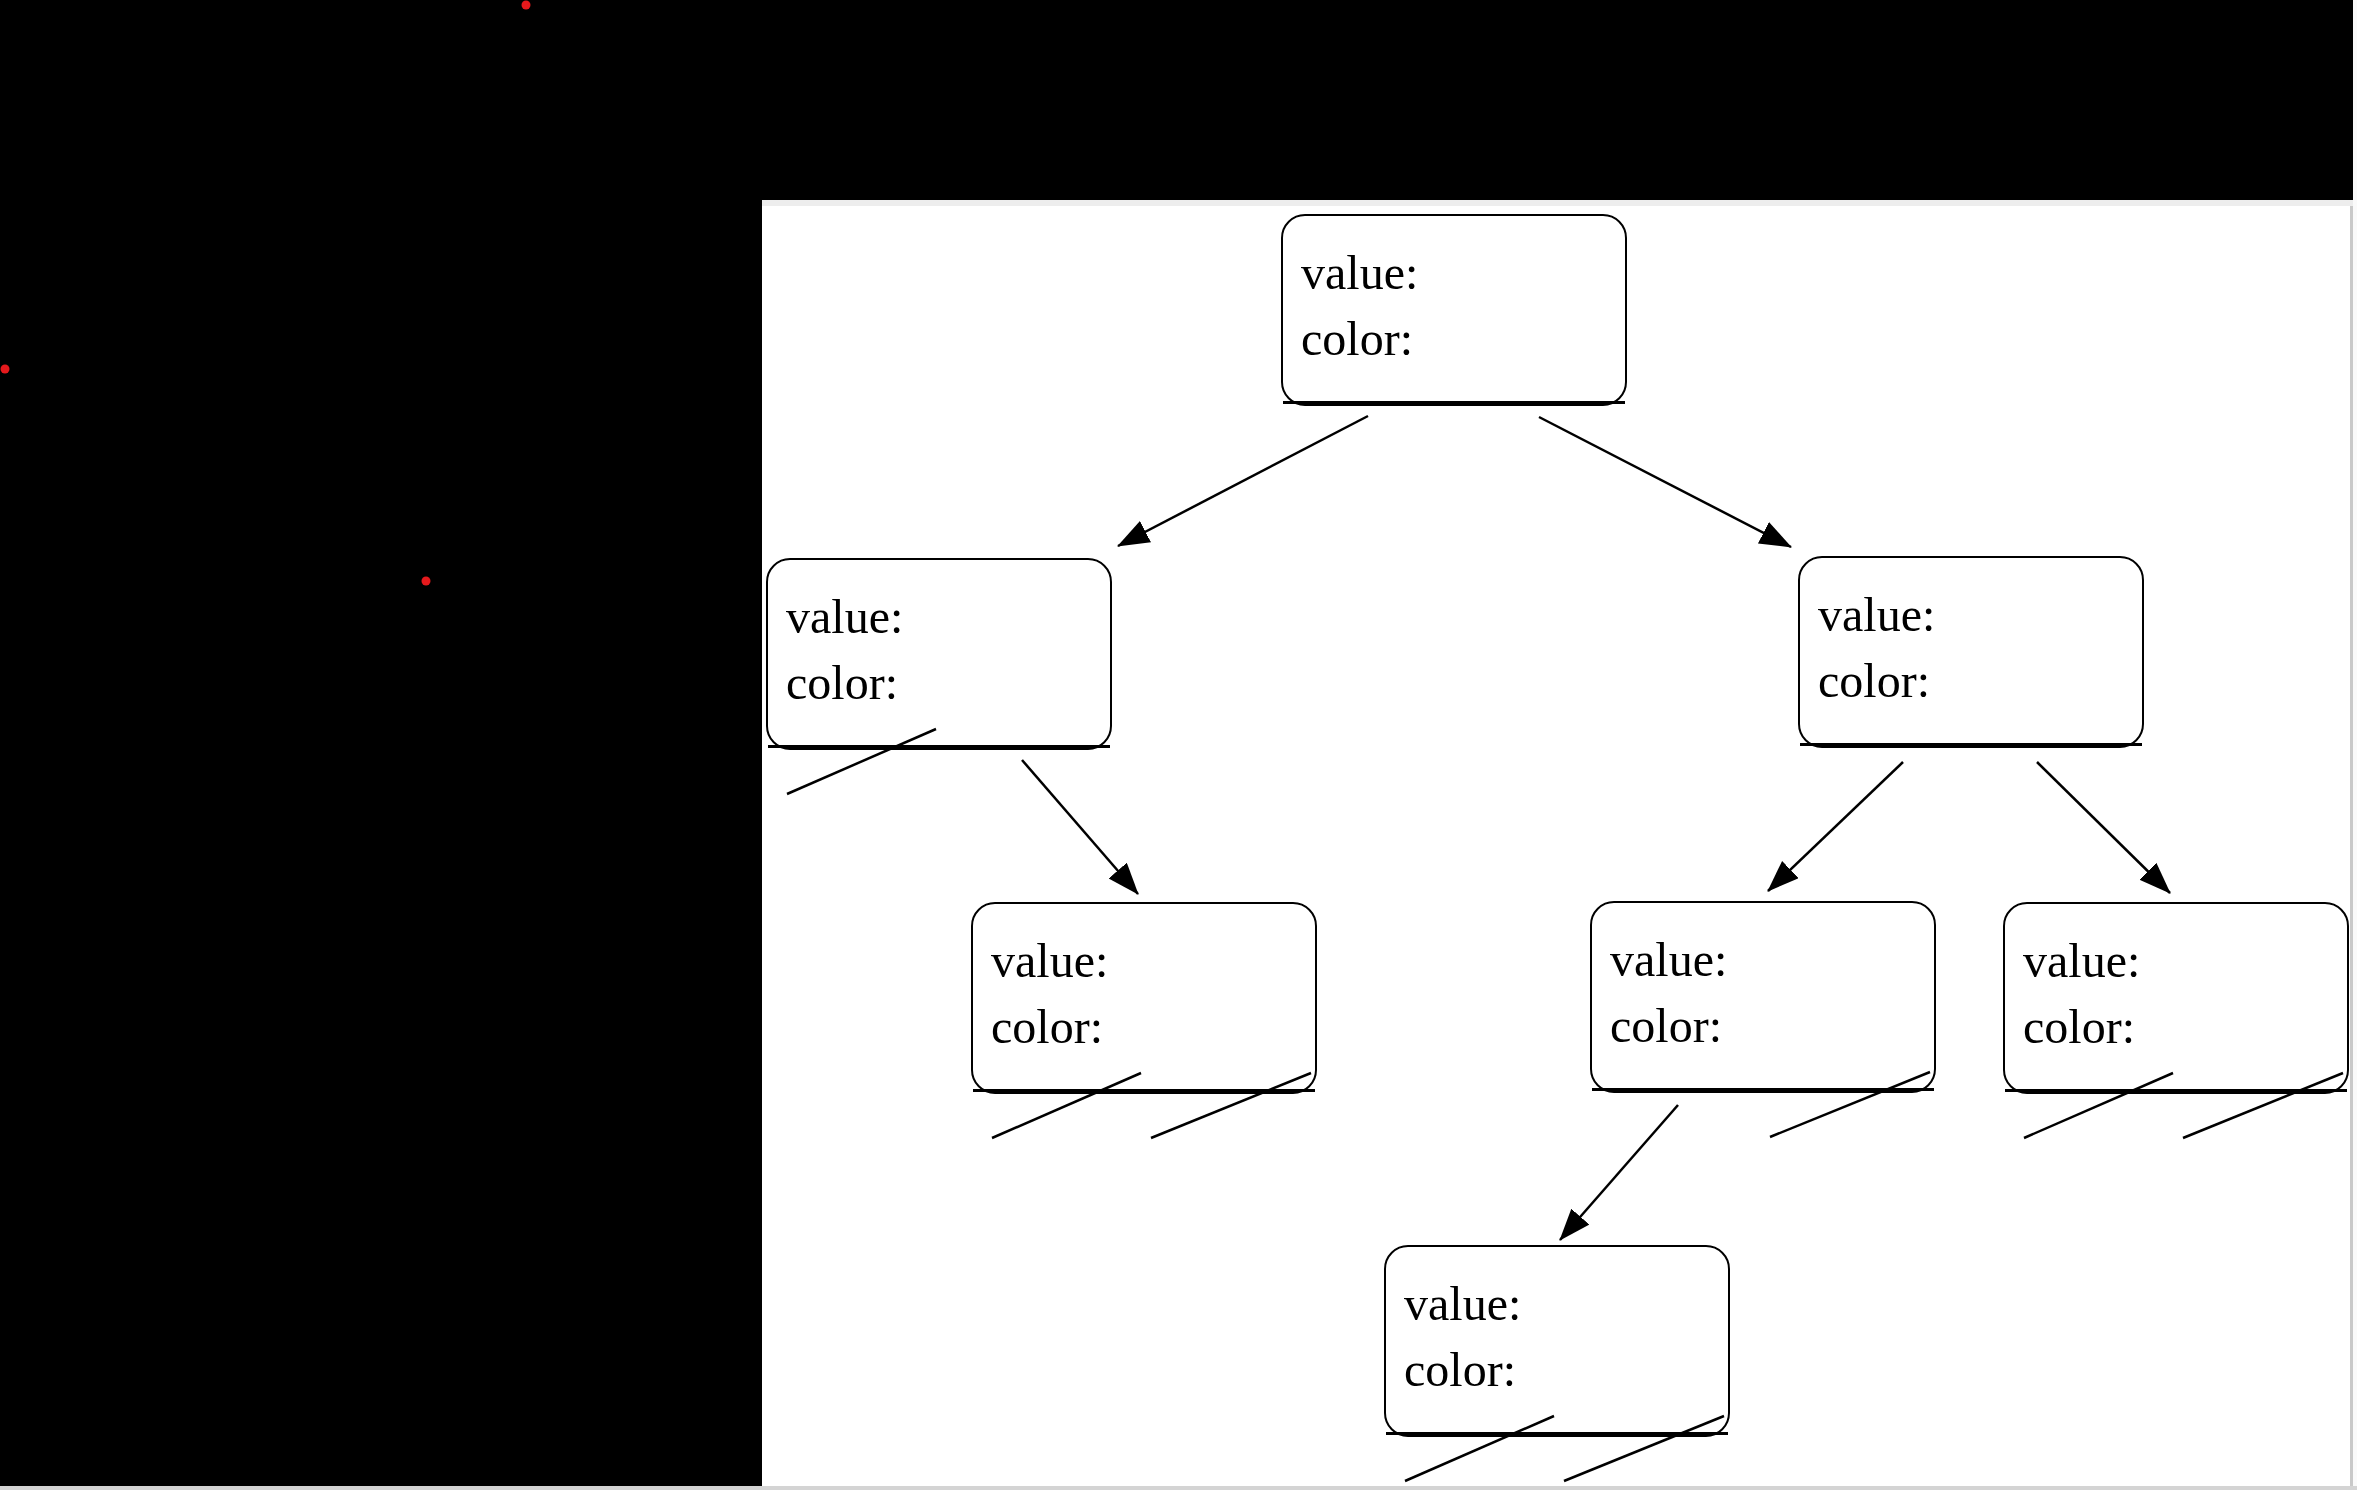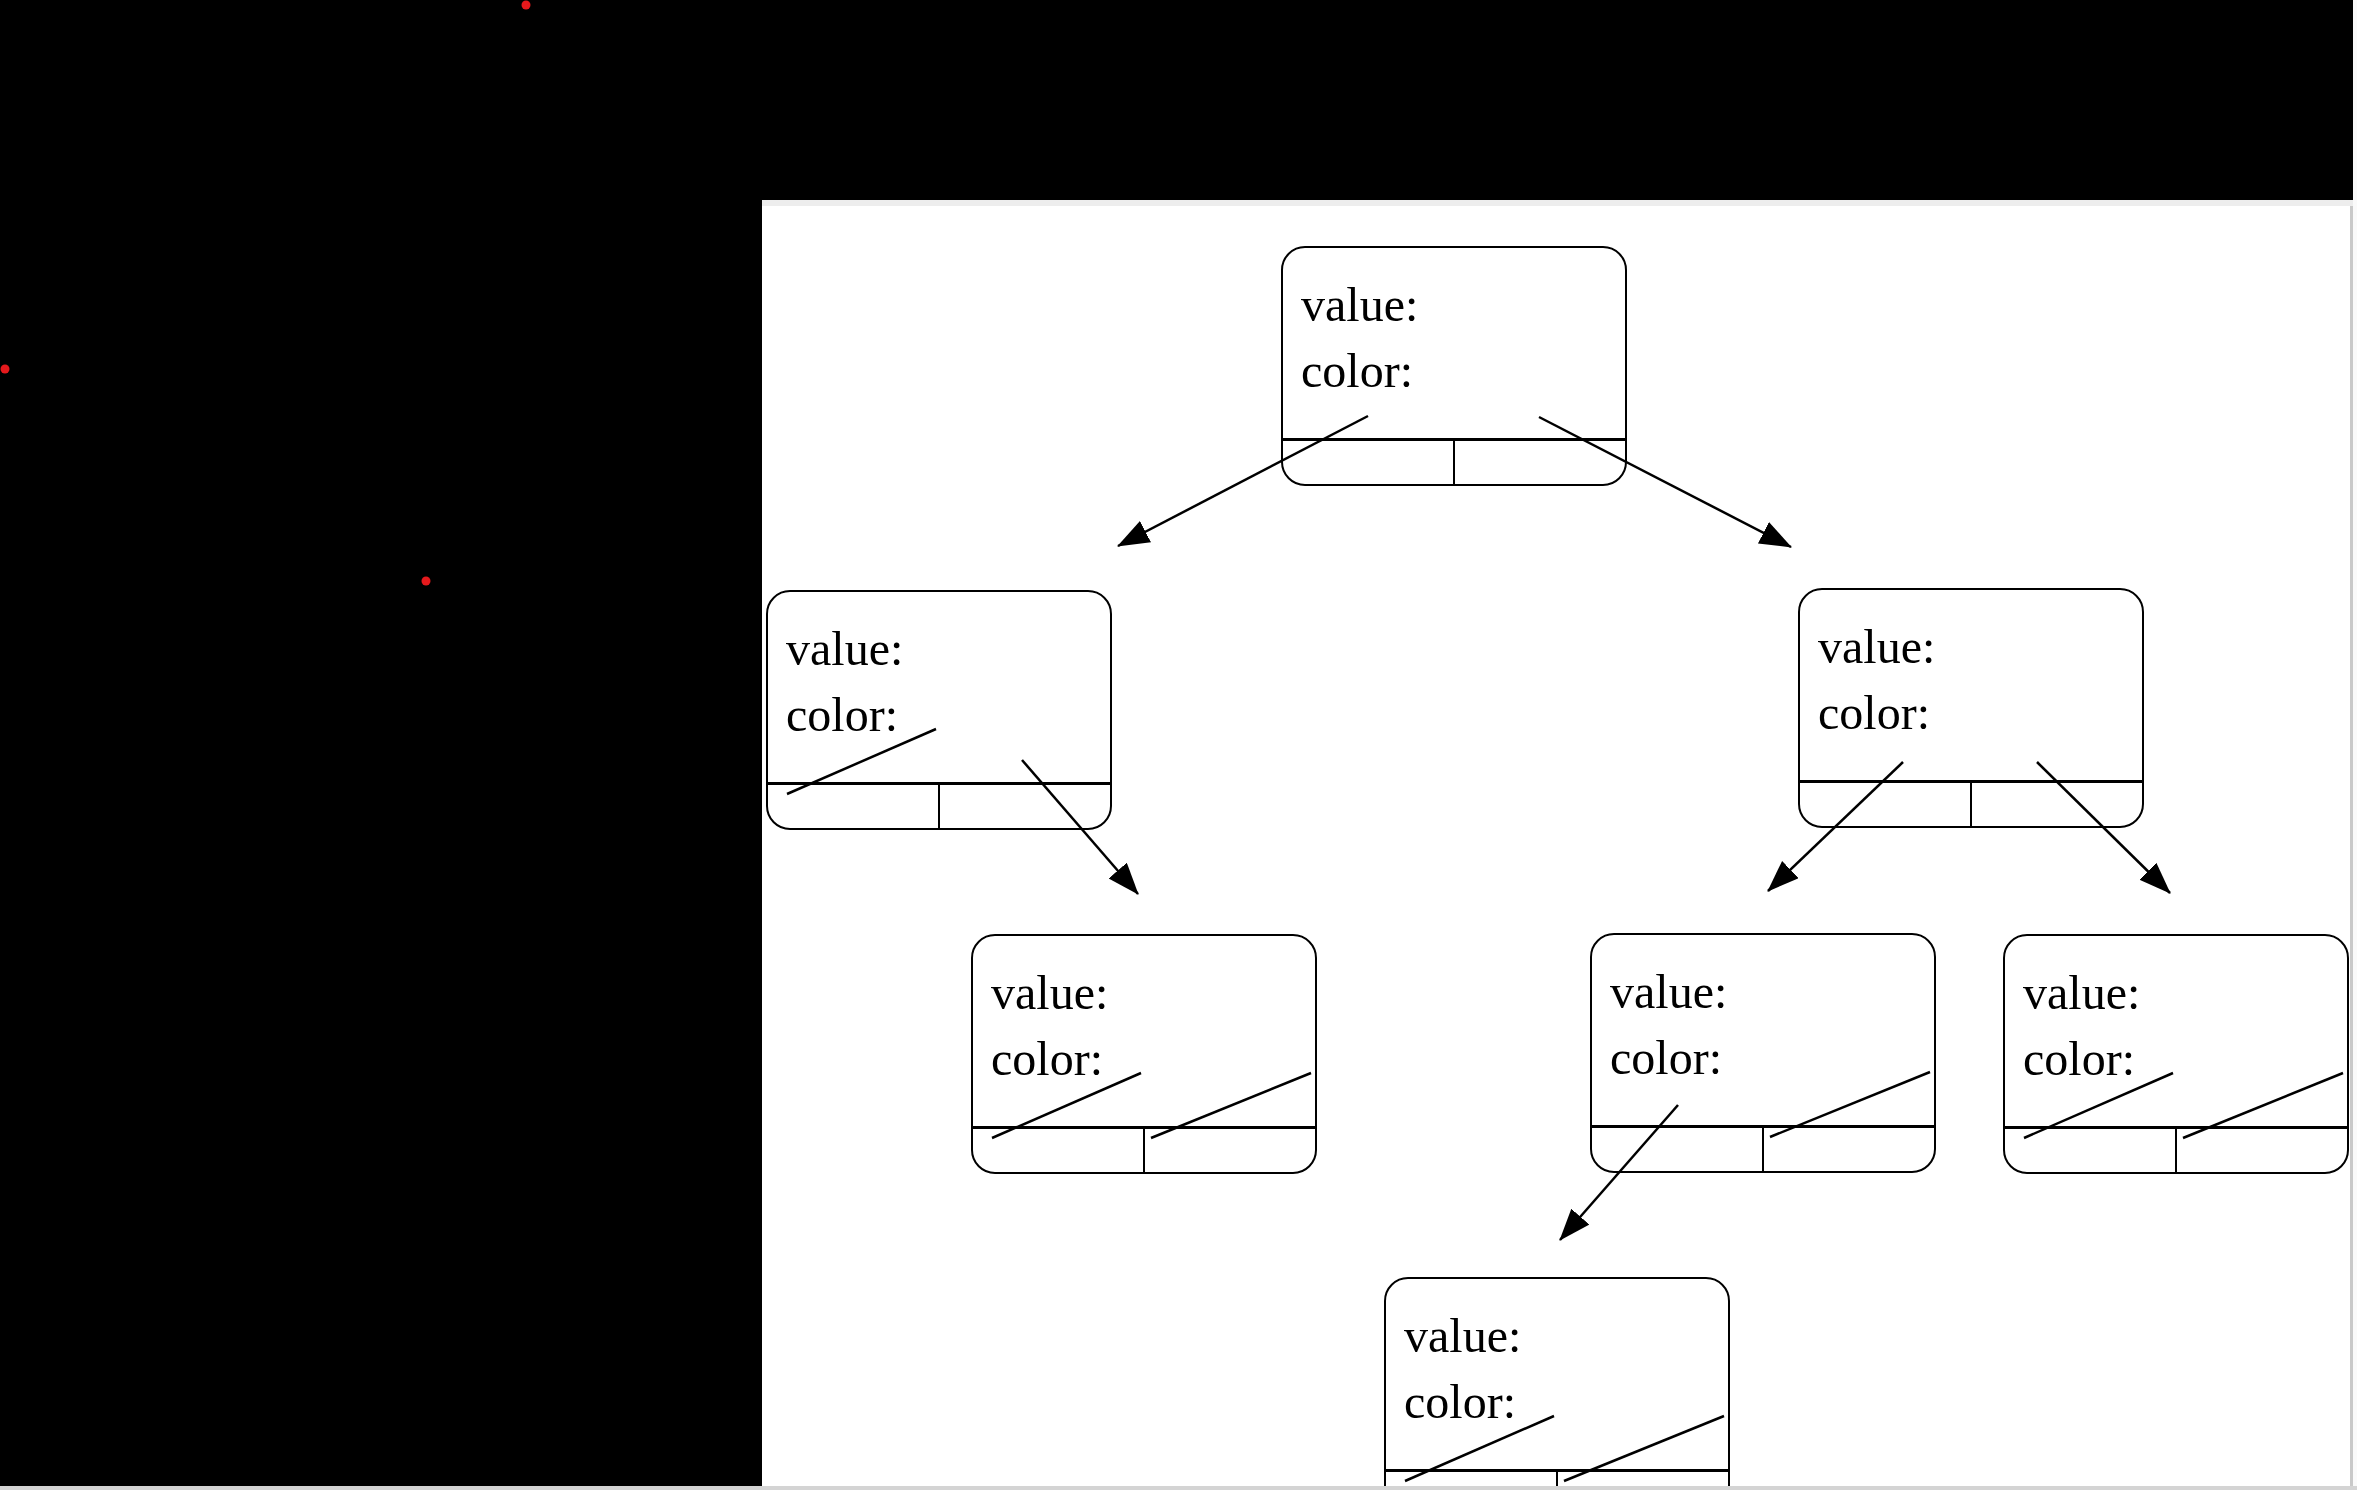--- a/index.html
+++ b/index.html
@@ -45,28 +45,27 @@
     position: absolute;
     left: 0;
     top: 1486px;
     width: 2357px;
     height: 4px;
     background: #d4d4d4;
   }
   .node {
     position: absolute;
     width: 346px;
-    height: 240px;
+    height: 192px;
     background: #ffffff;
     border: 2px solid #000000;
     border-radius: 24px;
     box-sizing: border-box;
     display: flex;
     flex-direction: column;
-    margin-top: 32px;
   }
   .node-body {
     height: 166px;
     padding: 24px 0 0 18px;
     font-size: 48px;
     line-height: 66px;
     color: #000000;
   }
   .node-cells {
     flex: 1;

